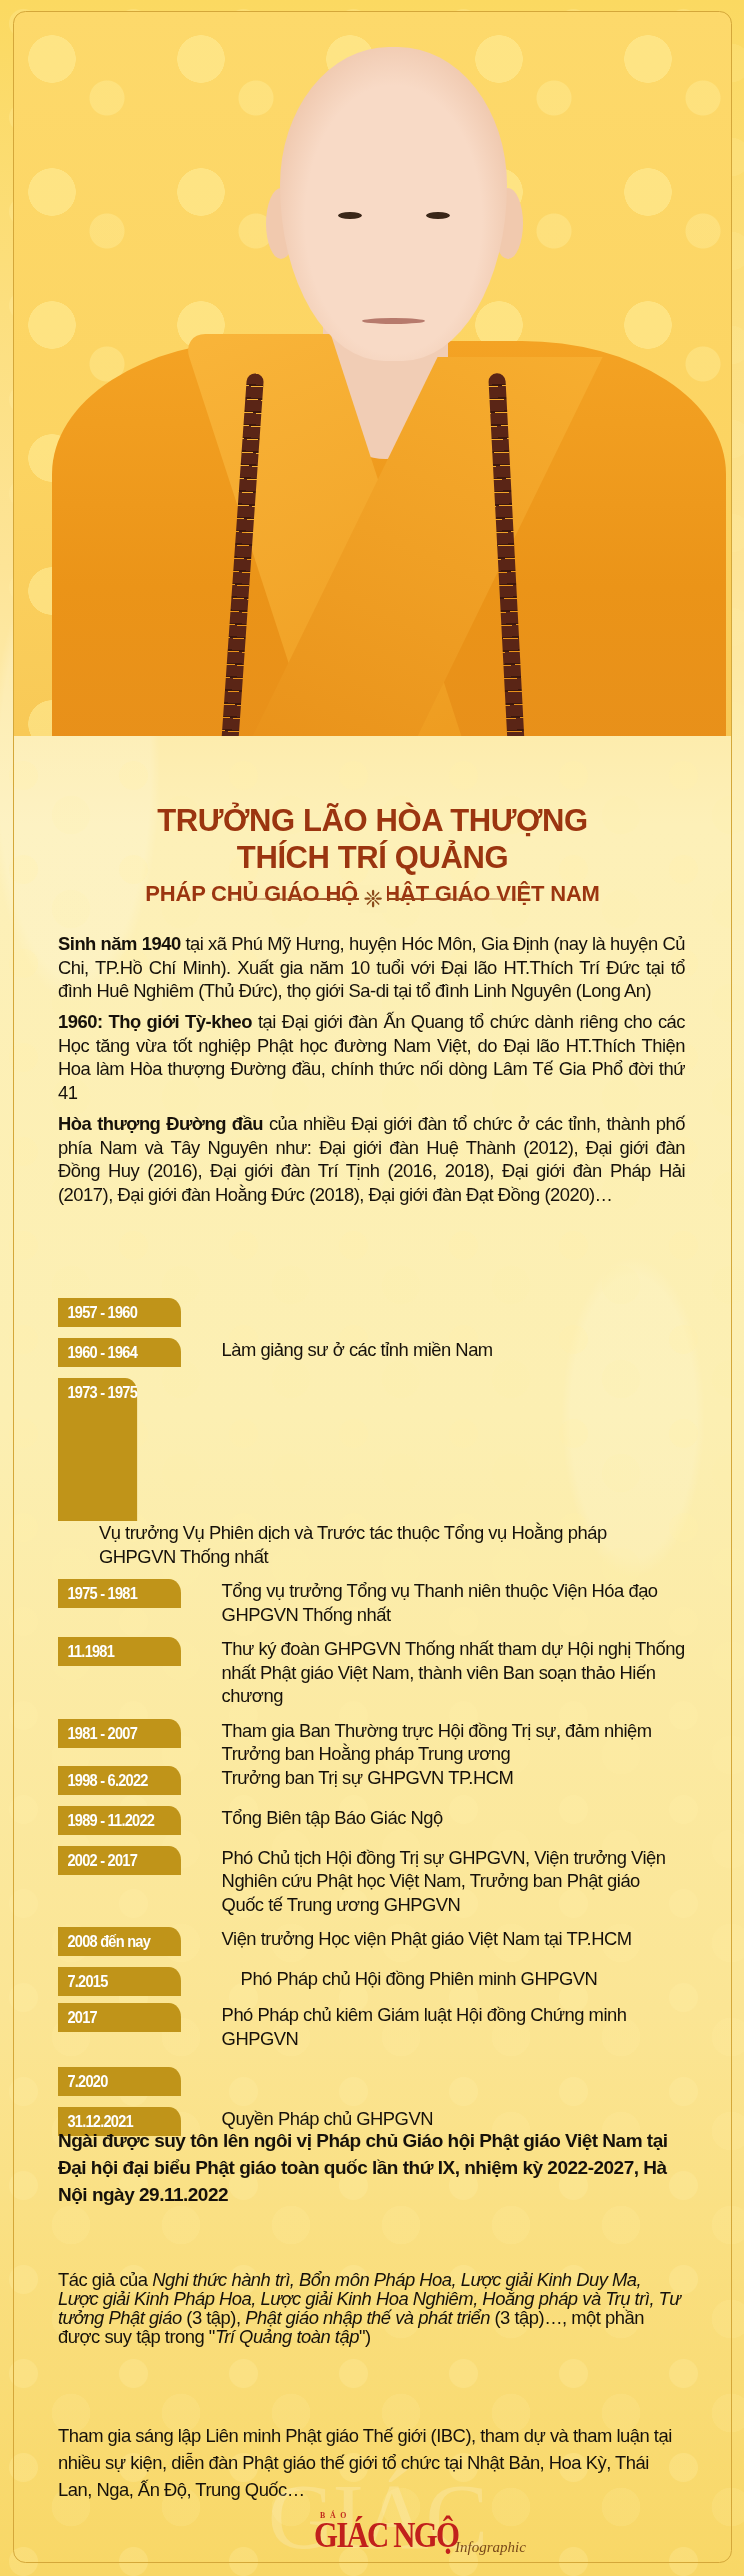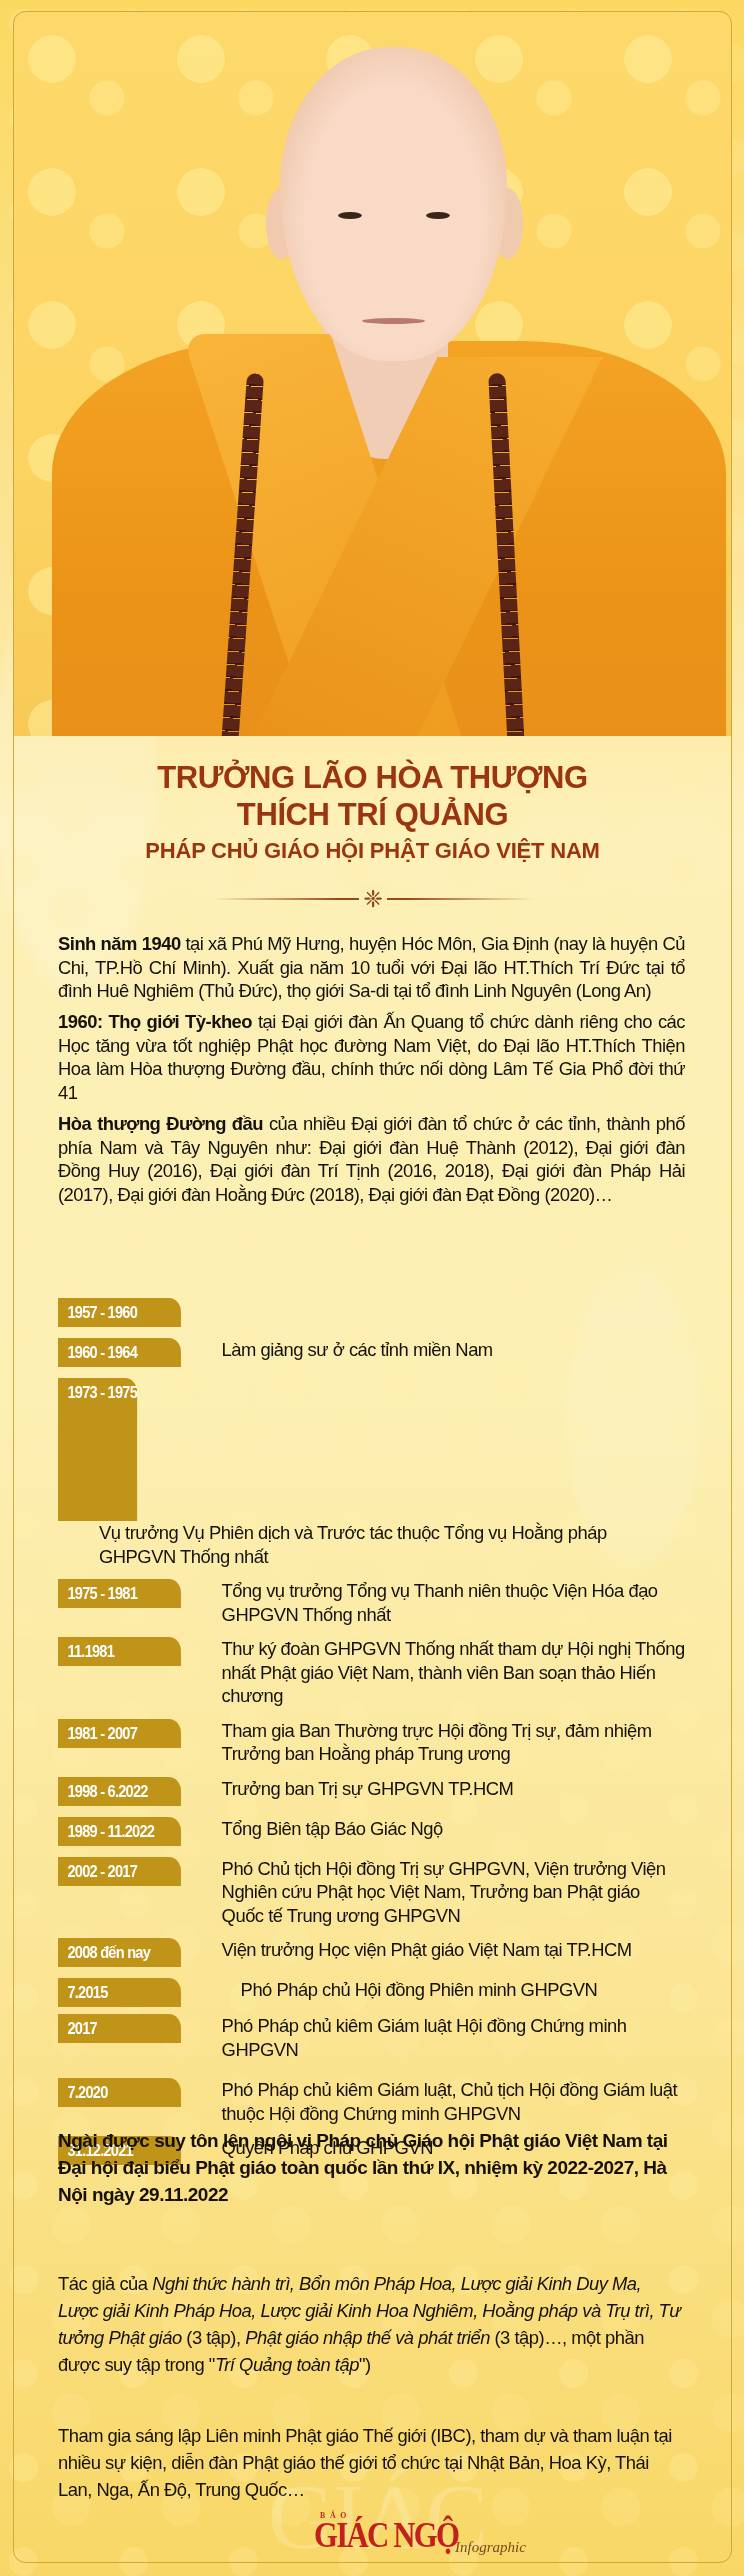--- a/index.html
+++ b/index.html
@@ -96,20 +96,21 @@
   .beads.r { left: 485px; transform: rotate(-3deg); }
 
   
   .title-block { position: absolute; left: 0; width: 745px; top: 762px; text-align: center; }
   .title-line {
     color: #9b3510;
     font-family: "Liberation Sans", sans-serif;
     font-weight: 700;
     letter-spacing: -0.4px;
     line-height: 1;
+    margin-top: 43px;
   }
   .title-1 { font-size: 31px; }
   .title-2 { font-size: 31px; margin-top: 6.3px; }
   .title-3 { font-size: 22px; margin-top: 9.4px; letter-spacing: -0.2px; }
   .divider {
     position: absolute; left: 212px; top: 883px; width: 322px; height: 31px;
   }
   .divider .line {
     position: absolute; left: 0; right: 0; top: 15px; height: 1.6px;
     background: linear-gradient(90deg, rgba(152,70,20,0) 0%, #98461a 40%, #98461a 60%, rgba(152,70,20,0) 100%);
@@ -157,21 +158,21 @@
     color: #16110a;
     padding-top: 0px;
   }
 
   .honor {
     position: absolute; left: 58px; width: 627px; top: 2127px;
     font-weight: 700; font-size: 19px; line-height: 27px; letter-spacing: -0.5px;
     color: #16110a;
   }
   .works { position: absolute; left: 58px; width: 627px; top: 2270px;
-    font-size: 18.4px; line-height: 27px; letter-spacing: -0.5px; color: #16110a; }
+    font-size: 18.4px; line-height: 19px; letter-spacing: -0.5px; color: #16110a; }
   .works i { font-style: italic; }
   .intl { position: absolute; left: 58px; width: 627px; top: 2422px;
     font-size: 18.4px; line-height: 27px; letter-spacing: -0.5px; color: #16110a; }
 
   .watermark {
     position: absolute; left: 196px; top: 2462px; width: 361px; text-align: center;
     font-family: "Liberation Serif", serif; font-size: 94px; color: rgba(255,255,255,0.18);
     letter-spacing: -3.1px; pointer-events: none;
   }
   .logo { position: absolute; left: 306px; top: 2511px; height: 55px; width: 235px; }
@@ -235,21 +236,21 @@
         <div class="tl-text">Vụ trưởng Vụ Phiên dịch và Trước tác thuộc Tổng vụ Hoằng pháp GHPGVN Thống nhất</div>
       </div>
       <div class="tl-row" style="margin-bottom: 11px;">
         <div class="badge">1975 - 1981</div>
         <div class="tl-text">Tổng vụ trưởng Tổng vụ Thanh niên thuộc Viện Hóa đạo GHPGVN Thống nhất</div>
       </div>
       <div class="tl-row" style="margin-bottom: 11px;">
         <div class="badge">11.1981</div>
         <div class="tl-text">Thư ký đoàn GHPGVN Thống nhất tham dự Hội nghị Thống nhất Phật giáo Việt Nam, thành viên Ban soạn thảo Hiến chương</div>
       </div>
-      <div class="tl-row" style="margin-bottom: 11px; justify-content: center;">
+      <div class="tl-row" style=" justify-content: center;">
         <div class="badge">1981 - 2007</div>
         <div class="tl-text">Tham gia Ban Thường trực Hội đồng Trị sự, đảm nhiệm Trưởng ban Hoằng pháp Trung ương</div>
       </div>
       <div class="tl-row" style="margin-bottom: 11px;">
         <div class="badge">1998 - 6.2022</div>
         <div class="tl-text">Trưởng ban Trị sự GHPGVN TP.HCM</div>
       </div>
       <div class="tl-row" style="margin-bottom: 11px;">
         <div class="badge">1989 - 11.2022</div>
         <div class="tl-text">Tổng Biên tập Báo Giác Ngộ</div>
@@ -265,21 +266,20 @@
       <div class="tl-row" style="margin-bottom: 7px; gap: 19px;">
         <div class="badge">7.2015</div>
         <div class="tl-text">Phó Pháp chủ Hội đồng Phiên minh GHPGVN</div>
       </div>
       <div class="tl-row" style="margin-bottom: 17px;">
         <div class="badge">2017</div>
         <div class="tl-text">Phó Pháp chủ kiêm Giám luật Hội đồng Chứng minh GHPGVN</div>
       </div>
       <div class="tl-row" style="margin-bottom: 11px;">
         <div class="badge">7.2020</div>
-        <div class="tl-text">Phó Pháp chủ kiêm Giám luật, Chủ tịch Hội đồng Giám luật thuộc Hội đồng Chứng minh GHPGVN</div>
       </div>
       <div class="tl-row" style="margin-bottom: 11px;">
         <div class="badge">31.12.2021</div>
         <div class="tl-text">Quyền Pháp chủ GHPGVN</div>
       </div>
     </div>
 
   <div class="honor">Ngài được suy tôn lên ngôi vị Pháp chủ Giáo hội Phật giáo Việt Nam tại Đại hội đại biểu Phật giáo toàn quốc lần thứ IX, nhiệm kỳ 2022-2027, Hà Nội ngày 29.11.2022</div>
 
   <div class="works">

